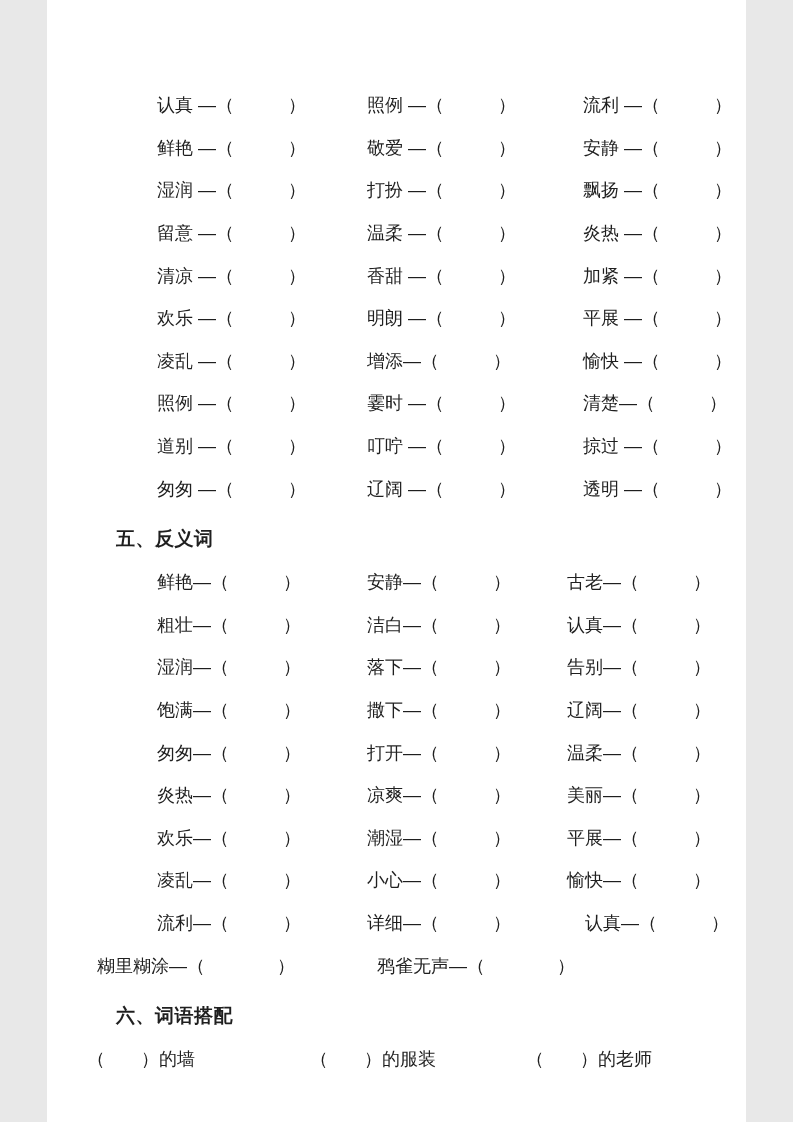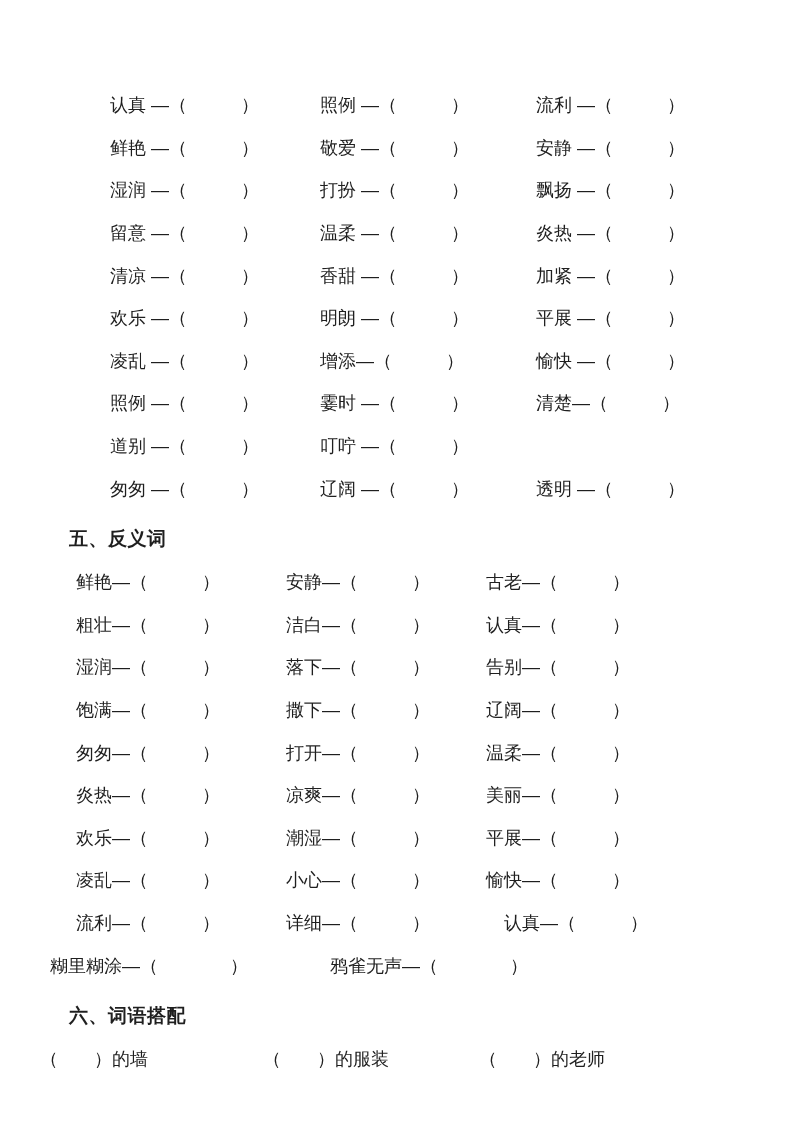--- a/index.html
+++ b/index.html
@@ -1,36 +1,36 @@
 <!DOCTYPE html>
 <html><head>
 <meta charset="utf-8">
 <style>
   html, body { margin: 0; padding: 0; background: #e8e8e8; }
   .page {
     position: relative;
-    width: 793px;
+    width: 699px;
     height: 1122px;
     margin: 0 auto;
     background: #ffffff;
     color: #1f1f1f;
     font-family: "Liberation Sans", sans-serif;
     font-size: 18px;
     box-sizing: border-box;
     padding-top: 84px;
     overflow: hidden;
   }
   .row {
     display: grid;
     height: 42.6px;
     align-items: center;
     white-space: pre;
   }
   .g4 { grid-template-columns: 210px 216px auto; padding-left: 110px; }
-  .g5 { grid-template-columns: 210px 200px auto;  padding-left: 76px; }
+  .g5 { grid-template-columns: 210px 200px auto;  padding-left: 110px; }
   .g2 { grid-template-columns: 280px auto;        padding-left: 50px; }
   .g6 { grid-template-columns: 223px 216px auto;  padding-left: 40px; }
   .sec-title {
     display: flex;
     align-items: center;
     height: 43px;
     padding-left: 69px;
     font-weight: 700;
     font-size: 19px;
     letter-spacing: 0.5px;
@@ -81,20 +81,21 @@
       <span class="cell">愉快 —（　　　）</span>
     </div>
     <div class="row g4">
       <span class="cell">照例 —（　　　）</span>
       <span class="cell">霎时 —（　　　）</span>
       <span class="cell">清楚—（　　　）</span>
     </div>
     <div class="row g4">
       <span class="cell">道别 —（　　　）</span>
       <span class="cell">叮咛 —（　　　）</span>
+      <span class="cell">掠过 —（　　　）</span>
     </div>
     <div class="row g4">
       <span class="cell">匆匆 —（　　　）</span>
       <span class="cell">辽阔 —（　　　）</span>
       <span class="cell">透明 —（　　　）</span>
     </div>
   </div>
 
   <div class="sec-title t1">五、反义词</div>
 

